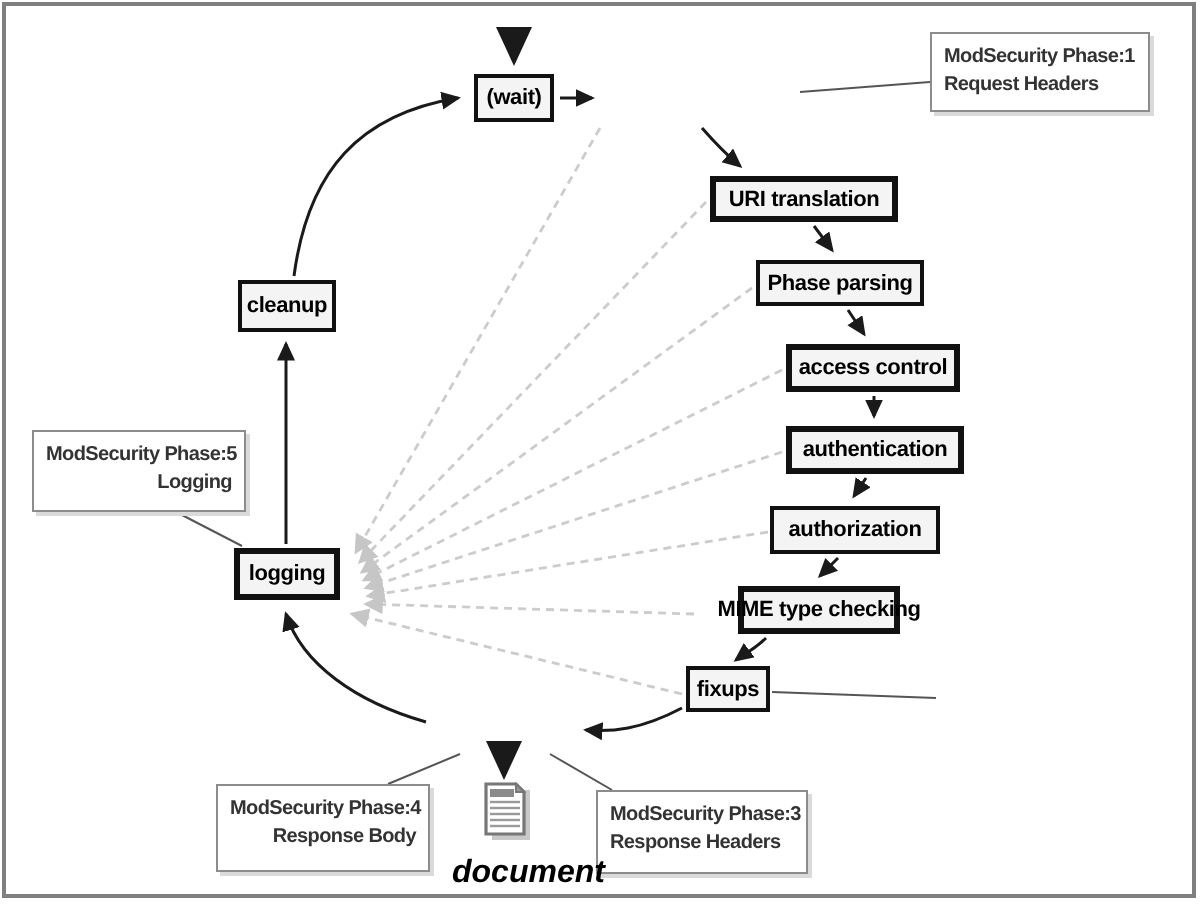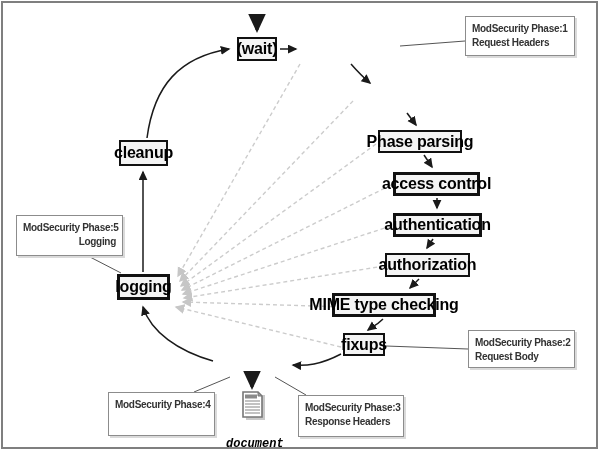--- a/index.html
+++ b/index.html
@@ -8,33 +8,33 @@
     --note-text:#333333;
   }
   *{margin:0;padding:0;box-sizing:border-box;}
   body{background:#fff;font-family:"Liberation Sans",sans-serif;}
   .stage{position:relative;width:600px;height:459px;background:#ffffff;overflow:hidden;}
   .frame{position:absolute;left:1px;top:1px;width:597px;height:448px;border:2px solid var(--frame-border);}
   .layer{position:absolute;left:0;top:0;width:600px;height:459px;}
   .node{
     position:absolute;display:flex;align-items:center;justify-content:center;
     background:var(--node-fill);border:2px solid var(--node-border);
-    font-size:16px;font-weight:bold;letter-spacing:-0.2px;white-space:nowrap;color:#000;
+    font-size:11px;font-weight:bold;letter-spacing:-0.2px;white-space:nowrap;color:#000;
     z-index:3;
   }
   .thick{border-width:3px;}
   .note{
     position:absolute;background:#ffffff;border:1px solid var(--note-border);
     box-shadow:2px 2px 0 #dadada;padding:5px 6px;z-index:3;
     font-size:10px;font-weight:bold;letter-spacing:-0.3px;color:var(--note-text);line-height:14px;
     white-space:nowrap;
   }
   .note.right{text-align:right;}
   .doc-wrap{position:absolute;left:226px;top:391px;width:56px;text-align:center;z-index:3;}
-  .doc-label{font-size:12px;font-weight:bold;font-style:italic;color:#000;margin-top:11px;font-family:Liberation Mono, monospace;}
+  .doc-label{font-size:16px;font-weight:bold;font-style:italic;color:#000;margin-top:1px;}
 </style>
 </head>
 <body>
 
 <div class="stage">
   <div class="frame"></div>
 
   <svg class="layer" width="600" height="459" viewBox="0 0 600 459">
     <defs>
       <marker id="ahb" markerWidth="7" markerHeight="7" refX="5.5" refY="3" orient="auto">
@@ -76,43 +76,41 @@
       <path d="M419,279 L410,288" stroke-width="1.5" marker-end="url(#ahb)"></path>
       <path d="M383,319 C377,325 372,327 368,330" stroke-width="1.5" marker-end="url(#ahb)"></path>
       <path d="M341,354 C320,365 306,366 293,365" stroke-width="1.5" marker-end="url(#ahb)"></path>
       <path d="M252,377 L252,387" stroke-width="3" marker-end="url(#ahb)"></path>
       <path d="M213,361 C178,351 151,332 143,307" stroke-width="1.5" marker-end="url(#ahb)"></path>
       <path d="M143,272 L143,172" stroke-width="1.5" marker-end="url(#ahb)"></path>
     </g>
   </svg>
 
   <div class="node" style="left:237px;top:37px;width:40px;height:24px;">(wait)</div>
+  <div class="node thick" style="left:355px;top:88px;width:94px;height:23px;">URI translation</div>
   <div class="node" style="left:378px;top:130px;width:84px;height:23px;">Phase parsing</div>
   <div class="node thick" style="left:393px;top:172px;width:87px;height:24px;">access control</div>
   <div class="node thick" style="left:393px;top:213px;width:89px;height:24px;">authentication</div>
   <div class="node" style="left:385px;top:253px;width:85px;height:24px;">authorization</div>
-  <div class="node thick" style="left:332px;top:293px;width:104px;height:24px;">MIME type checking</div>
+  <div class="node thick" style="left:369px;top:293px;width:81px;height:24px;">MIME type checking</div>
   <div class="node" style="left:343px;top:333px;width:42px;height:23px;">fixups</div>
   <div class="node thick" style="left:117px;top:274px;width:53px;height:26px;">logging</div>
   <div class="node" style="left:119px;top:140px;width:49px;height:26px;">cleanup</div>
 
   <div class="note" style="left:465px;top:16px;width:110px;height:40px;">
     <div>ModSecurity Phase:1</div>
     <div>Request Headers</div>
   </div>
-  <div class="note" style="left:468px;top:330px;width:107px;height:38px;">
-    <div>ModSecurity Phase:2</div>
-    <div>Request Body</div>
-  </div>
   <div class="note" style="left:298px;top:395px;width:106px;height:42px;">
     <div>ModSecurity Phase:3</div>
     <div>Response Headers</div>
   </div>
   <div class="note right" style="left:108px;top:392px;width:107px;height:44px;">
     <div>ModSecurity Phase:4</div>
+    <div>Response Body</div>
   </div>
   <div class="note right" style="left:16px;top:215px;width:107px;height:41px;">
     <div>ModSecurity Phase:5</div>
     <div>Logging</div>
   </div>
 
   <div class="doc-wrap">
     <svg width="30" height="31" viewBox="0 0 30 31">
       <rect x="7" y="4" width="19" height="25" fill="#c9c9c9"></rect>
       <path d="M4,1 L19,1 L23,5 L23,26 L4,26 z" fill="#ffffff" stroke="#777777" stroke-width="1.6"></path>

